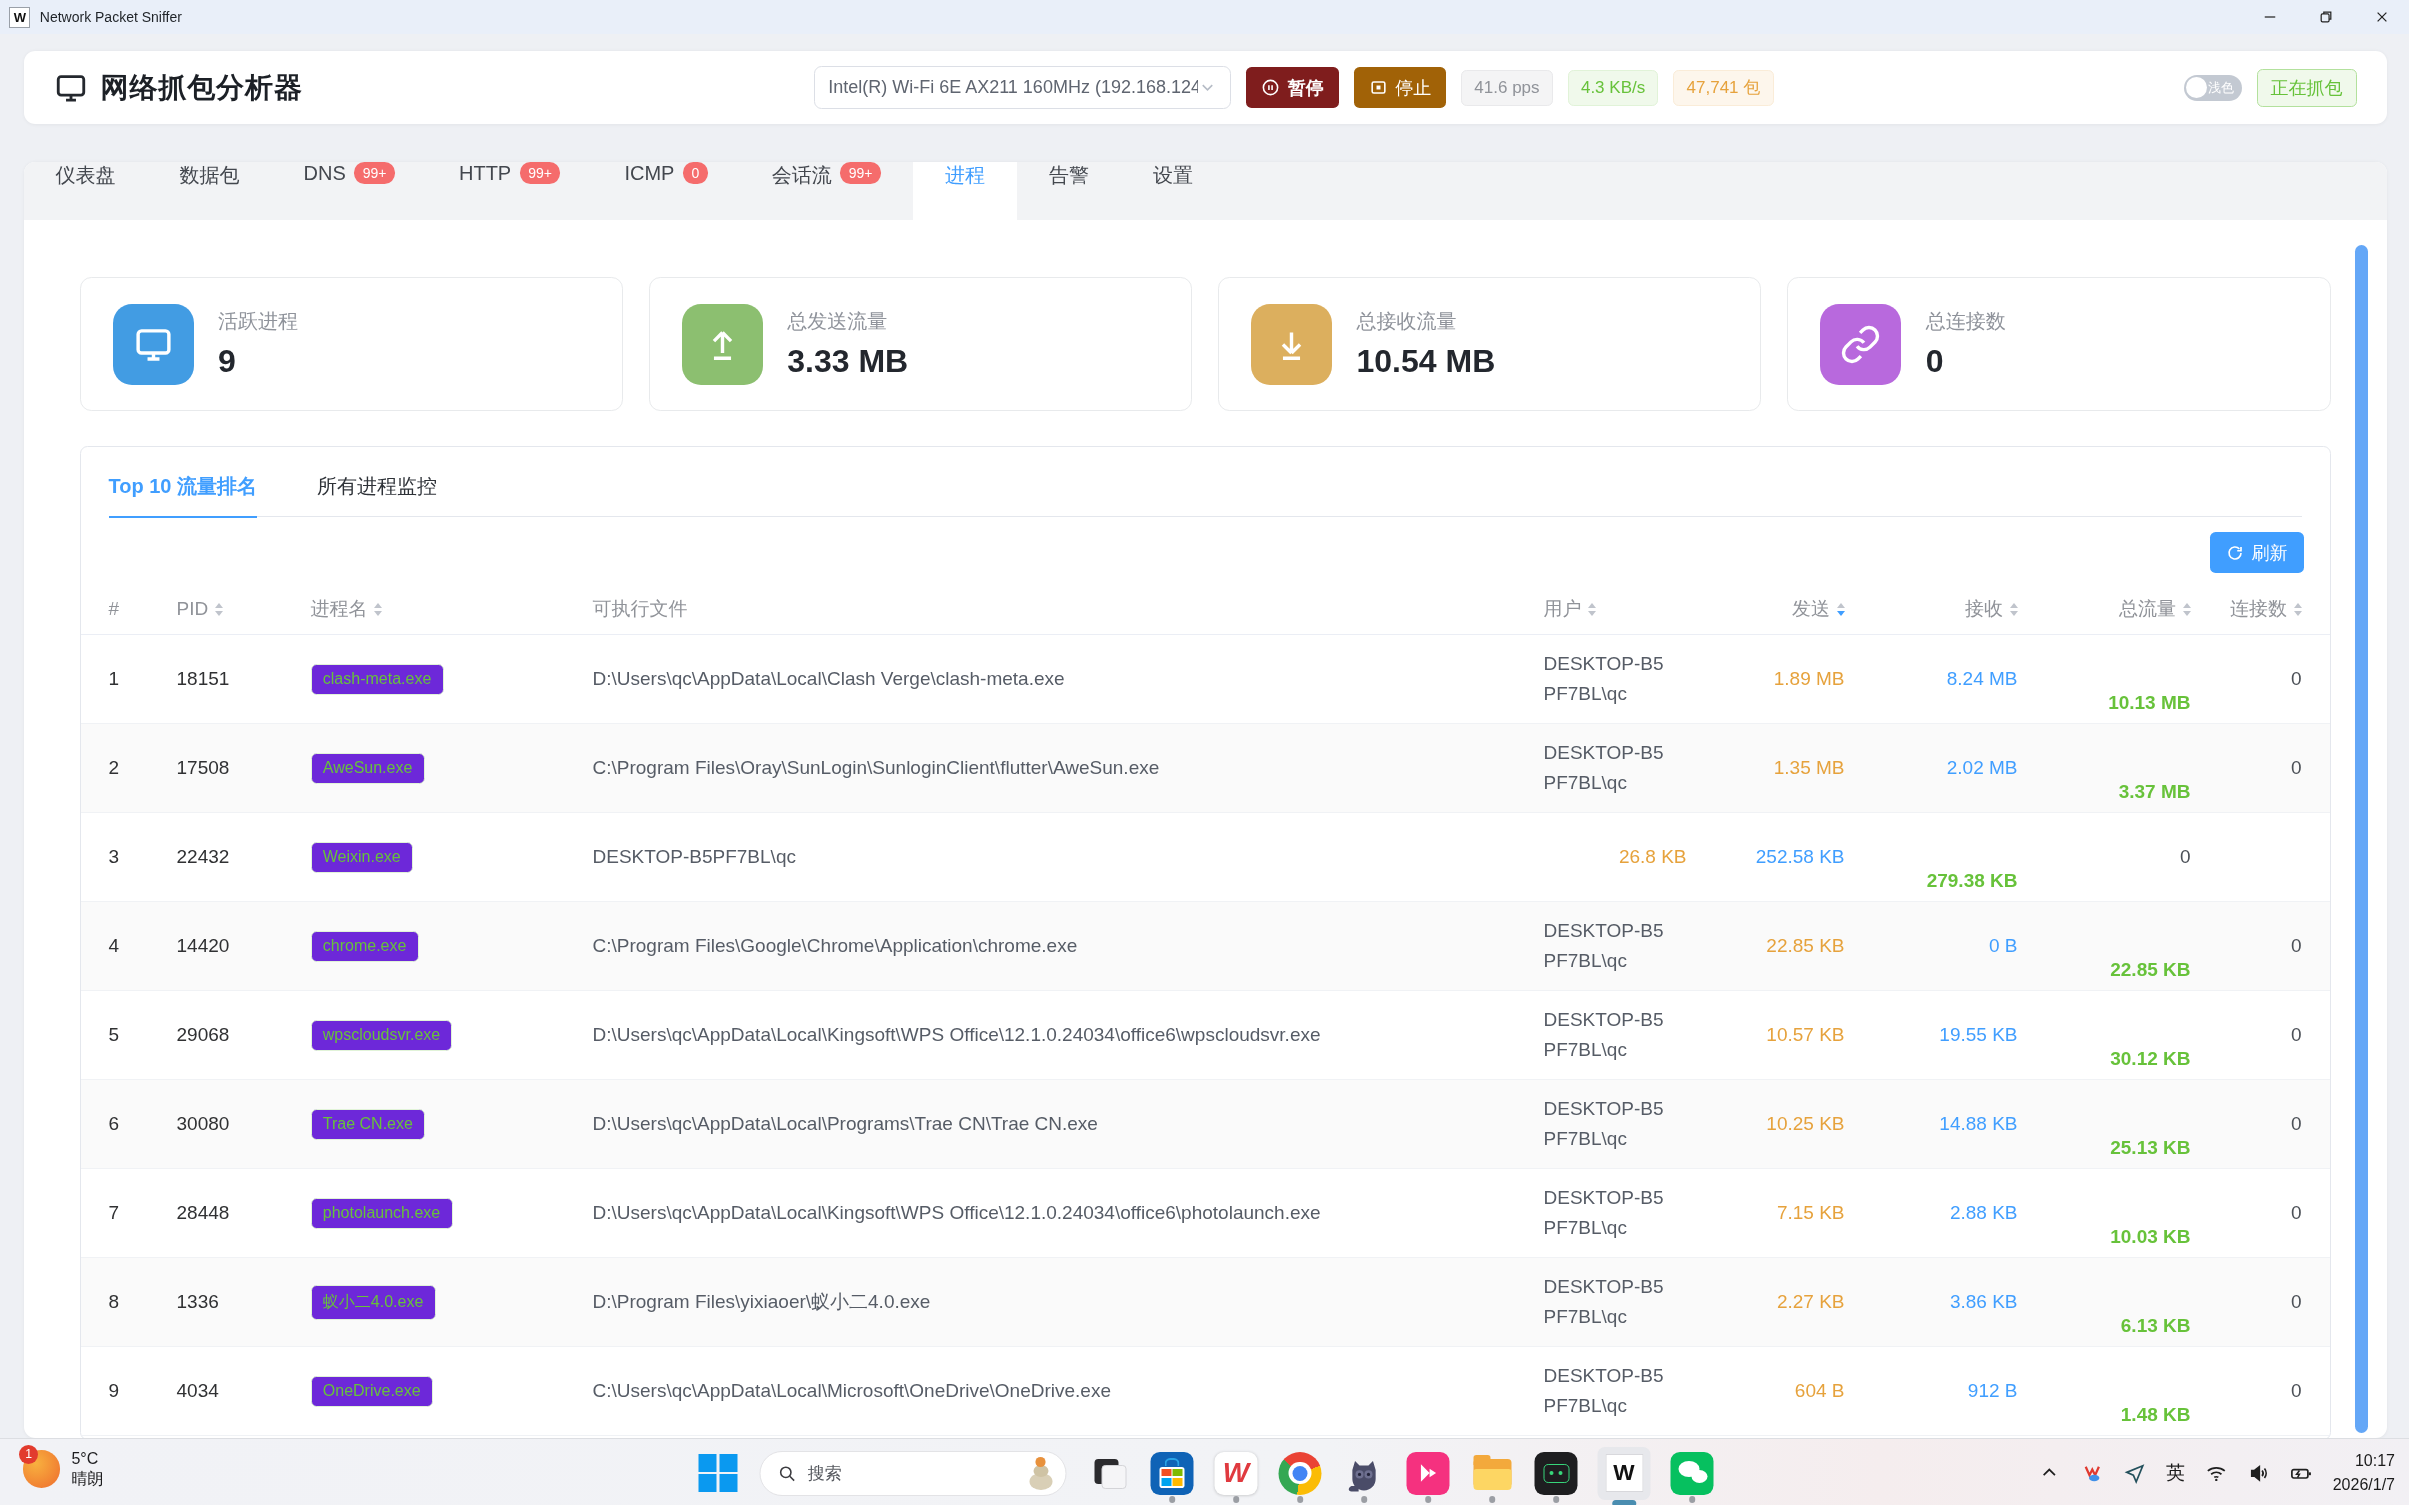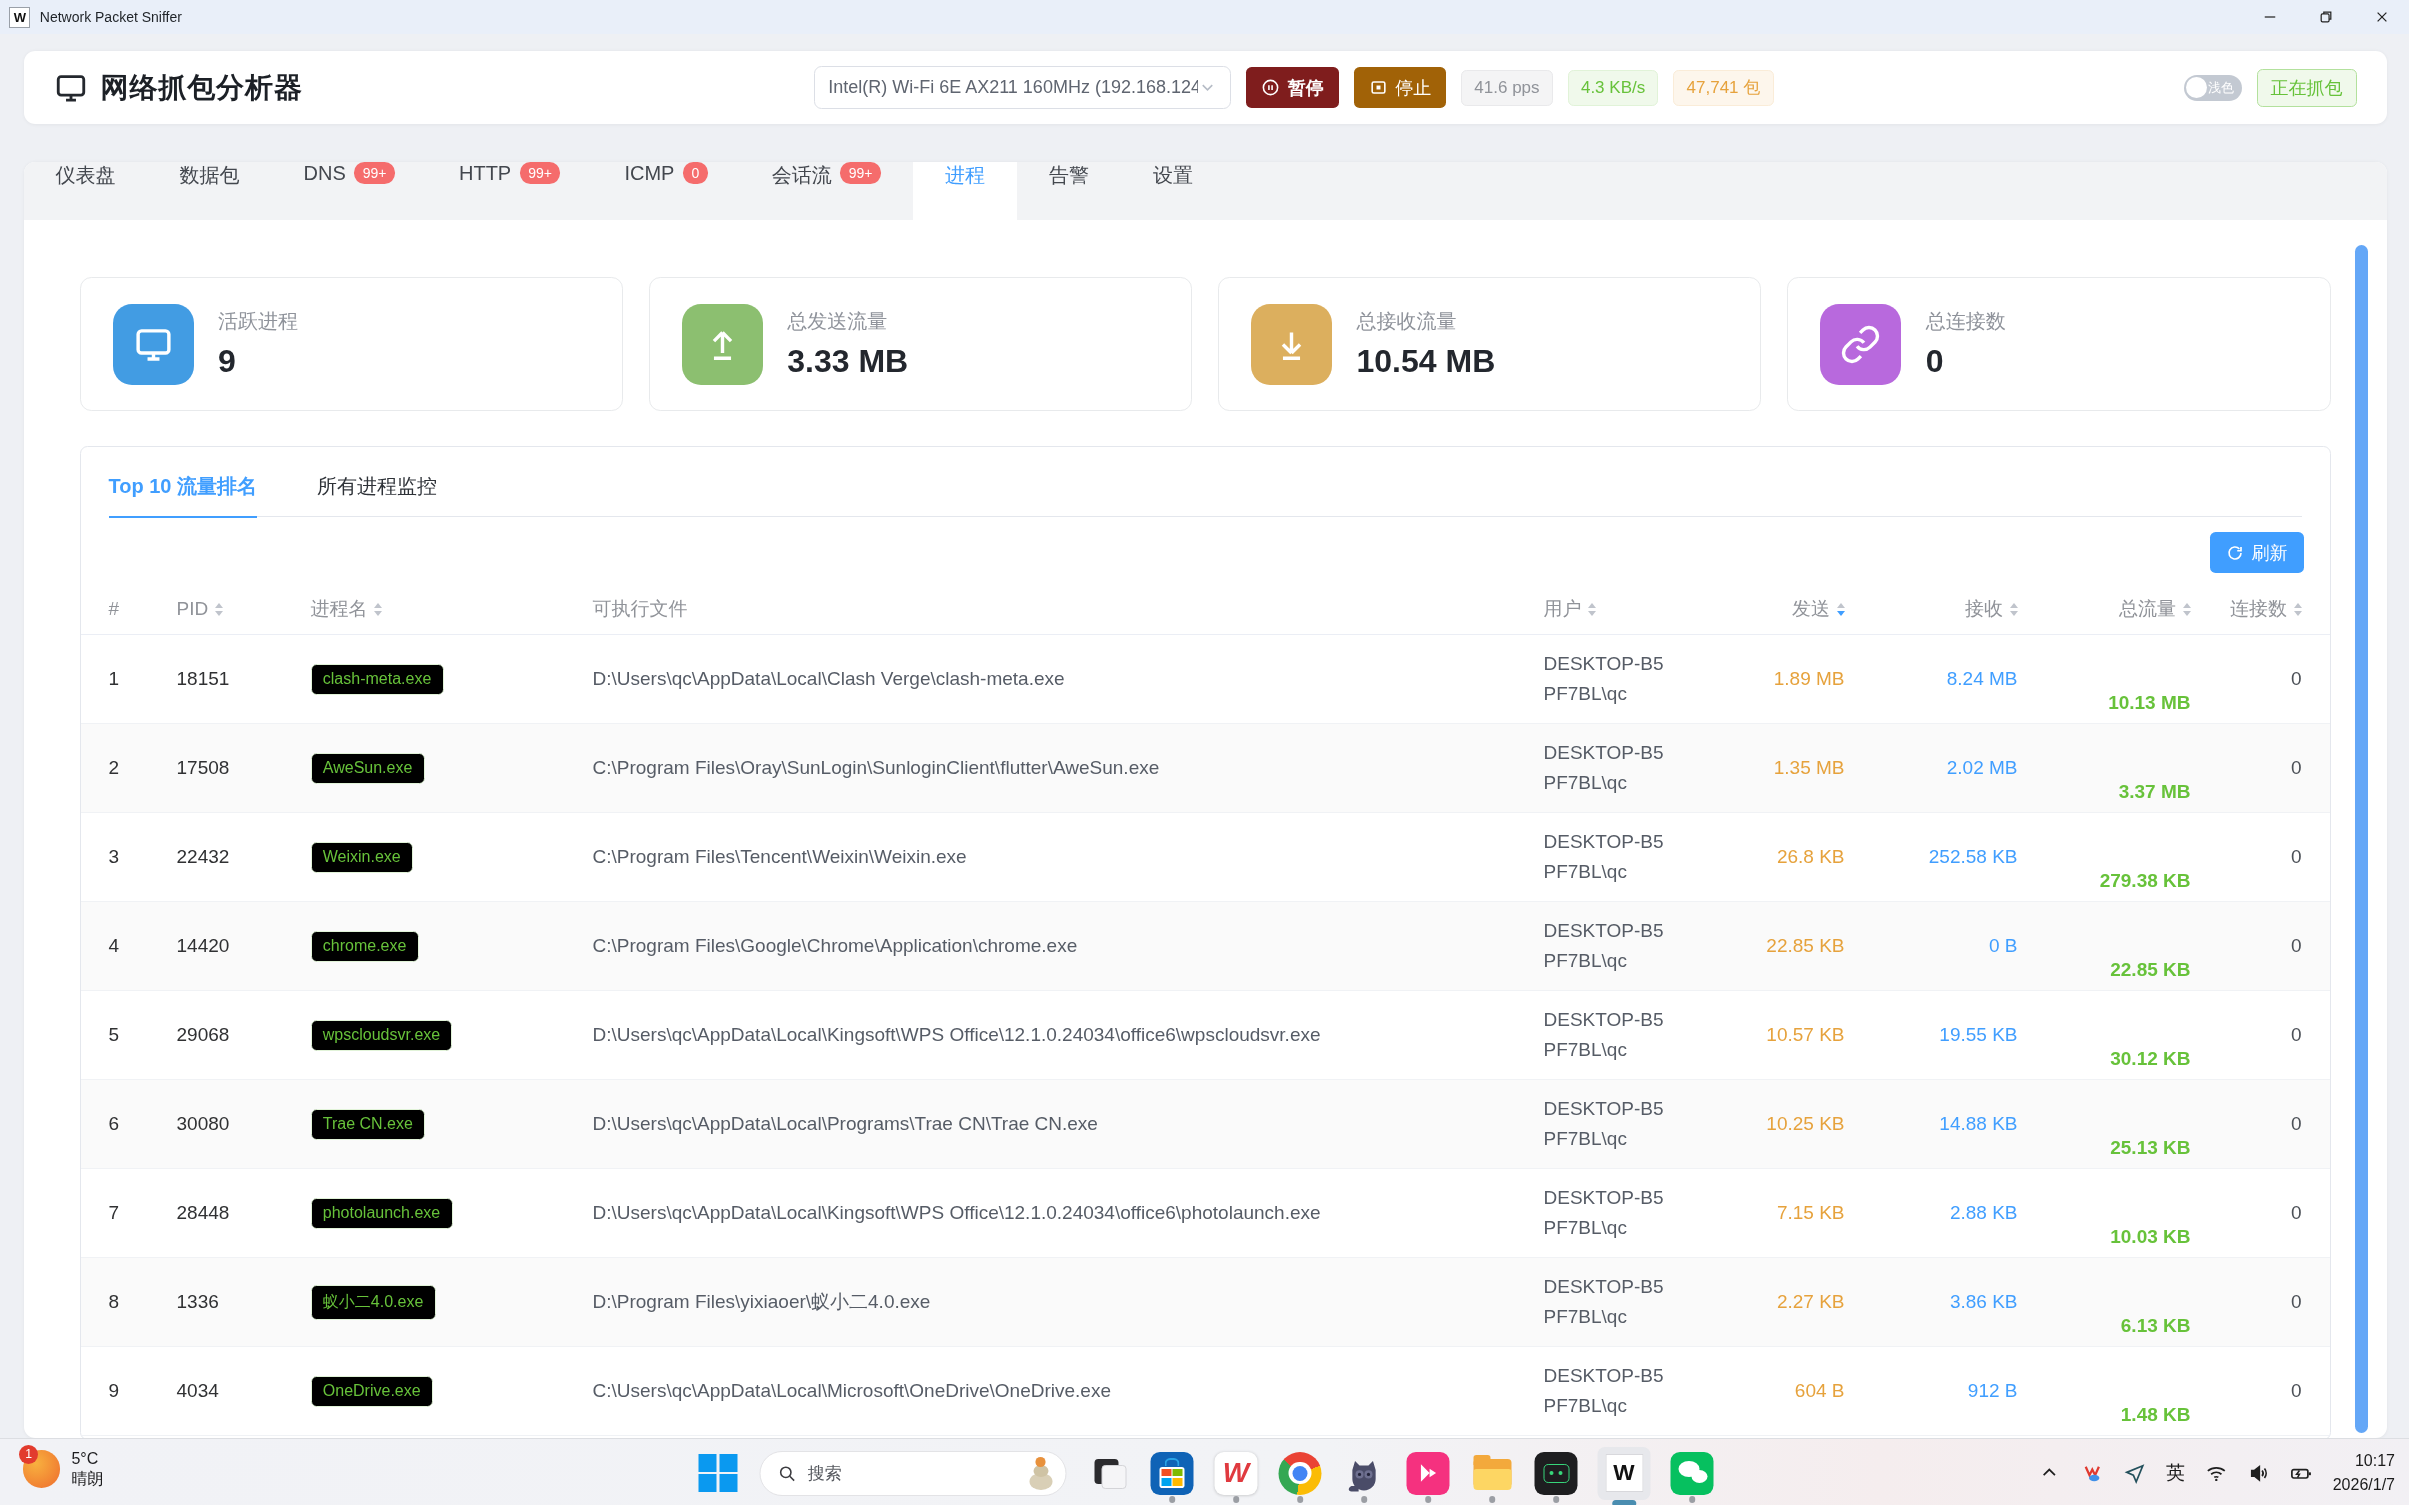--- a/index.html
+++ b/index.html
@@ -85,21 +85,21 @@
   .th.num, .td.num { justify-content:flex-end; text-align:right; }
   .sorter { display:inline-flex; flex-direction:column; gap:2.8px; margin-left:6.6px; }
   .sorter i { width:0; height:0; border-left:4.7px solid transparent; border-right:4.7px solid transparent; }
   .sorter .up { border-bottom:5.6px solid #c0c4cc; }
   .sorter .down { border-top:5.6px solid #c0c4cc; }
   .sorter.desc .down { border-top-color:#409eff; }
   .trow { min-height:89px; border-bottom:0.9px solid #f0f2f5; font-size:19px; color:#303133; }
   .trow:nth-child(even) { background:#fafafa; }
   .td.c-path, .td.c-user { color:#565c66; }
   .td.c-user { word-break:break-all; line-height:1.6; padding-right:13px; }
-  .pill { display:inline-block; background:#000000; border:0.9px solid #e1f3d8; color:#67c23a;
+  .pill { display:inline-block; background:#6d28d9; border:0.9px solid #e1f3d8; color:#67c23a;
     font-size:16px; padding:5.6px 11.3px; border-radius:5.6px; }
   .td.c-sent { color:#e6a23c; } .td.c-recv { color:#409eff; }
   .td.c-total { color:#67c23a; font-weight:bold;margin-top:48px; } .td.c-conns { color:#4c5158; }
 
   .scroll-thumb { position:absolute; right:19px; top:83px; width:13px; height:1188px;
     background:#64a7f7; border-radius:6.6px; }
 
   
   .taskbar { position:absolute; left:0; right:0; bottom:0; height:68px;
     background:linear-gradient(90deg,#f1f2f6 0%,#f2f3f6 55%,#f5edee 78%,#f2f0f4 100%);
@@ -408,21 +408,20 @@
             <div class="td c-user">DESKTOP-B5PF7BL\qc</div>
             <div class="td c-sent num">1.35 MB</div>
             <div class="td c-recv num">2.02 MB</div>
             <div class="td c-total num">3.37 MB</div>
             <div class="td c-conns num">0</div>
           </div>
           <div class="trow">
             <div class="td c-rank">3</div>
             <div class="td c-pid">22432</div>
             <div class="td c-name"><span class="pill">Weixin.exe</span></div>
-            <div class="td c-path">C:\Program Files\Tencent\Weixin\Weixin.exe</div>
             <div class="td c-user">DESKTOP-B5PF7BL\qc</div>
             <div class="td c-sent num">26.8 KB</div>
             <div class="td c-recv num">252.58 KB</div>
             <div class="td c-total num">279.38 KB</div>
             <div class="td c-conns num">0</div>
           </div>
           <div class="trow">
             <div class="td c-rank">4</div>
             <div class="td c-pid">14420</div>
             <div class="td c-name"><span class="pill">chrome.exe</span></div>

